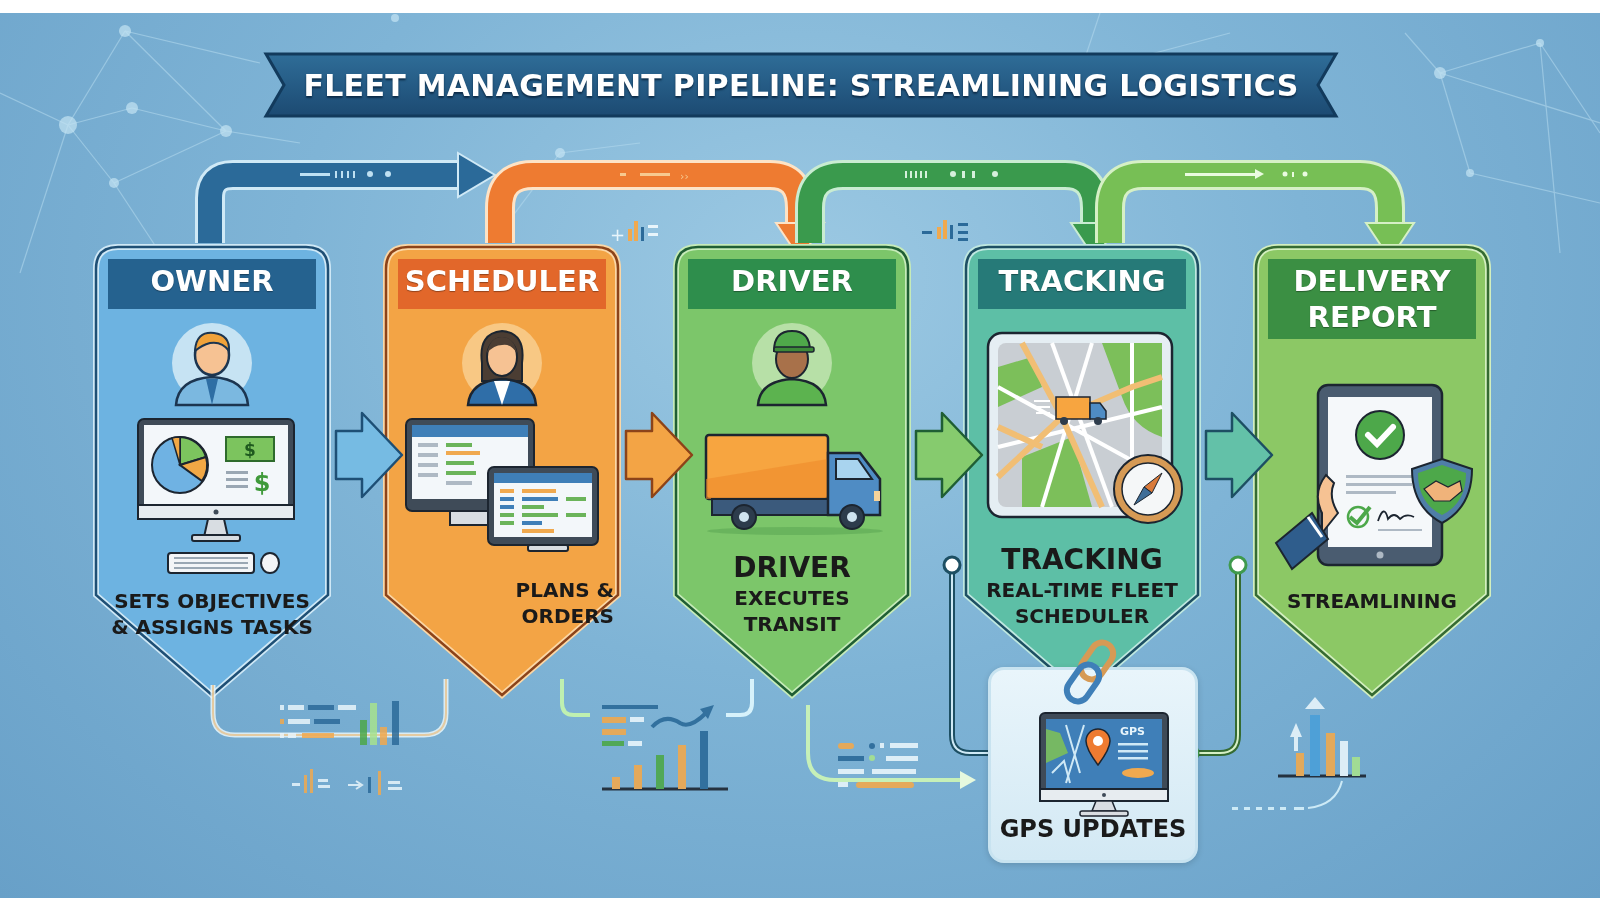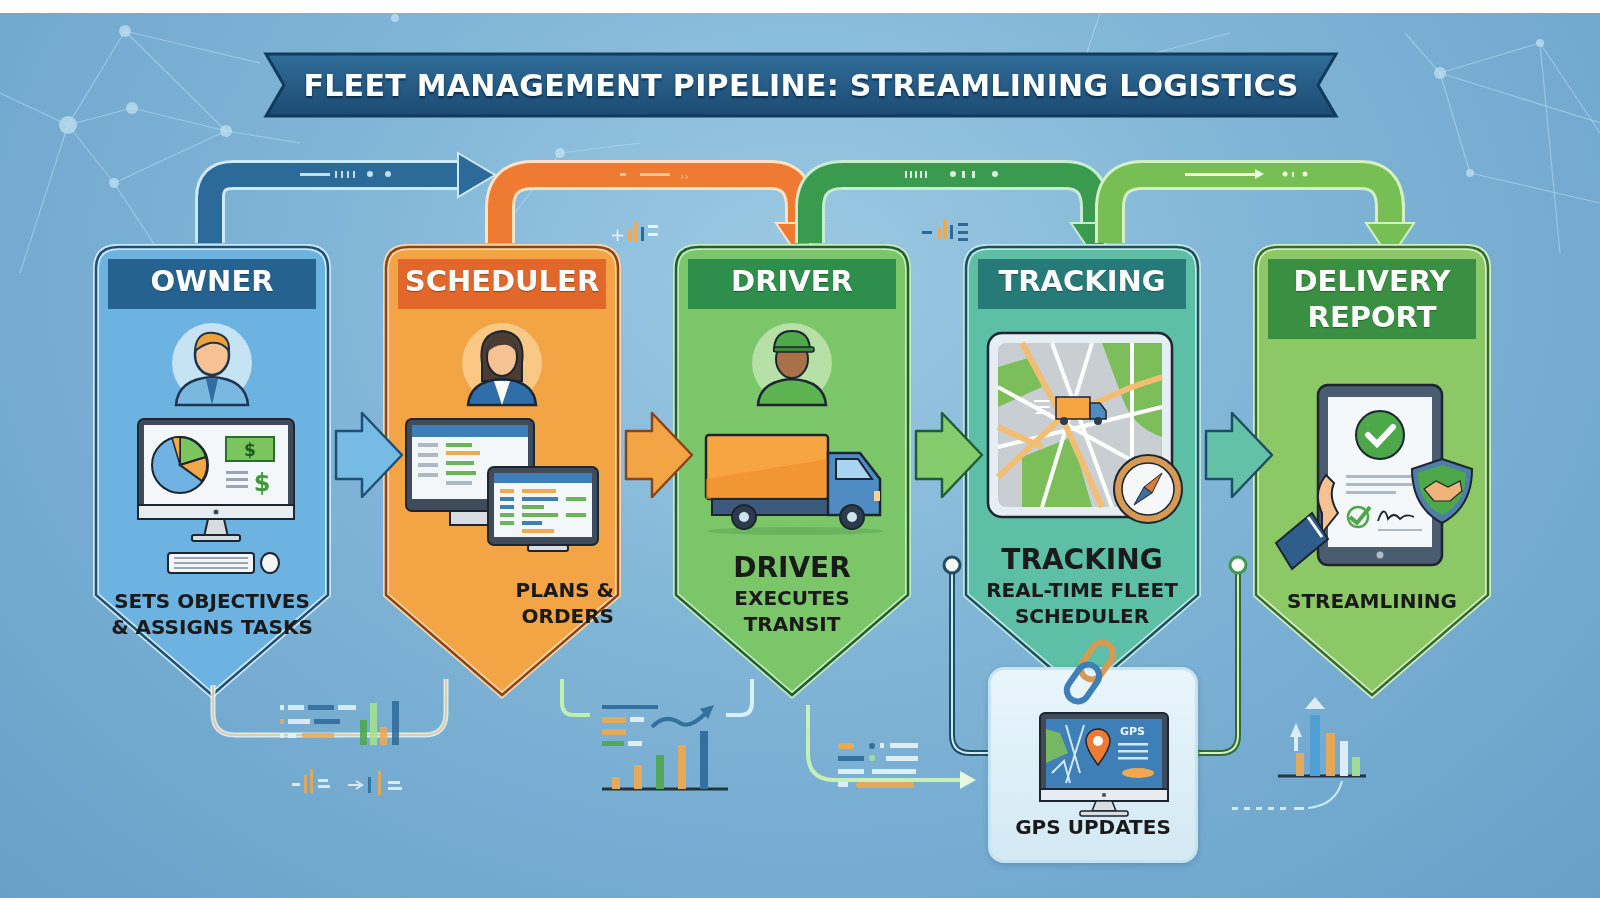--- a/index.html
+++ b/index.html
@@ -13,21 +13,21 @@
   .card { position:absolute; top:230px; width:240px; height:456px; }
   .card svg.shape { position:absolute; left:0; top:0; }
   .card-title { position:absolute; left:14px; right:14px; top:12px; height:52px; display:flex; align-items:center; justify-content:center; text-align:center;
     color:#ffffff; font-weight:bold; font-size:29px; line-height:36px; text-shadow:0 1px 1px rgba(0,0,0,0.35); }
   .card-title.tall { height:88px; }
   .card-desc { position:absolute; left:8px; right:8px; text-align:center; color:#1a1a1a; font-weight:bold; font-size:20px; line-height:26px; }
   .card-desc .big { font-size:28px; line-height:34px; display:block; }
   .illus { position:absolute; }
   .overlay { position:absolute; left:0; top:0; pointer-events:none; }
   .gps-box { position:absolute; left:988px; top:654px; width:204px; height:190px; background:linear-gradient(#e9f5fb,#d3e9f4); border:3px solid #c8e3f0; border-radius:16px; box-shadow:0 2px 6px rgba(0,0,0,0.15); }
-  .gps-label { position:absolute; left:988px; top:802px; width:210px; text-align:center; font-weight:bold; font-size:20px; color:#1a1a1a; }
+  .gps-label { position:absolute; left:988px; top:802px; width:210px; text-align:center; font-weight:bold; font-size:24px; color:#1a1a1a; }
 </style>
 </head>
 <body>
 
 <div id="canvas">
 
   <svg class="net" width="1600" height="885">
     <g stroke="#b7dcef" stroke-width="1.2" opacity="0.55" fill="none">
       <line x1="125" y1="18" x2="68" y2="112"></line>
         <line x1="125" y1="18" x2="226" y2="118"></line>

